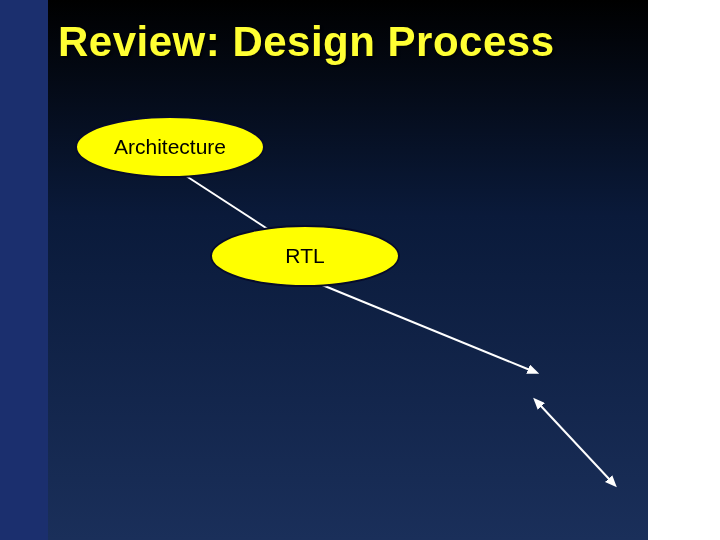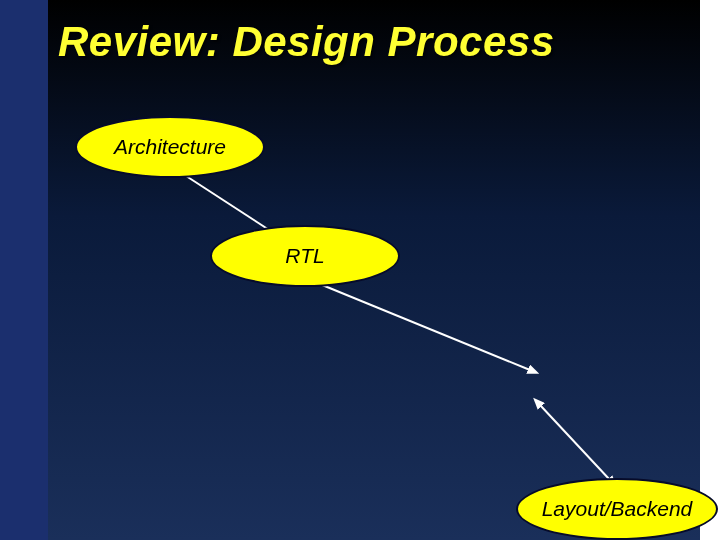--- a/index.html
+++ b/index.html
@@ -5,24 +5,23 @@
   html, body {
     margin: 0;
     padding: 0;
     width: 720px;
     height: 540px;
     overflow: hidden;
     font-family: Arial, Helvetica, sans-serif;
   }
   .slide {
     position: relative;
-    width: 700px;
+    width: 648px;
     height: 540px;
     background: linear-gradient(180deg, #000000 0%, #0a1a3a 40%, #1a2f5a 100%);
-    font-style: italic;
   }
   .left-bar {
     position: absolute;
     left: 0;
     top: 0;
     width: 48px;
     height: 540px;
     background: #1b2f6e;
   }
   .title {
@@ -81,16 +80,13 @@
         <line x1="609.931768174964" y1="479.9268944731757" x2="610" y2="480" stroke="#ffffff" stroke-width="2" marker-end="url(#arrowhead)"></line>
       </g>
   </svg>
 
   <div class="node" id="node-rtl" style="left: 210px; top: 225px; width: 190px; height: 62px;">
     <span>RTL</span>
   </div>
   <div class="node" id="node-architecture" style="left: 75px; top: 116px; width: 190px; height: 62px;">
     <span>Architecture</span>
   </div>
-  <div class="node" id="node-layout" style="left: 516px; top: 478px; width: 202px; height: 62px;">
-    <span>Layout/Backend</span>
-  </div>
 </div>
 
 </body></html>

